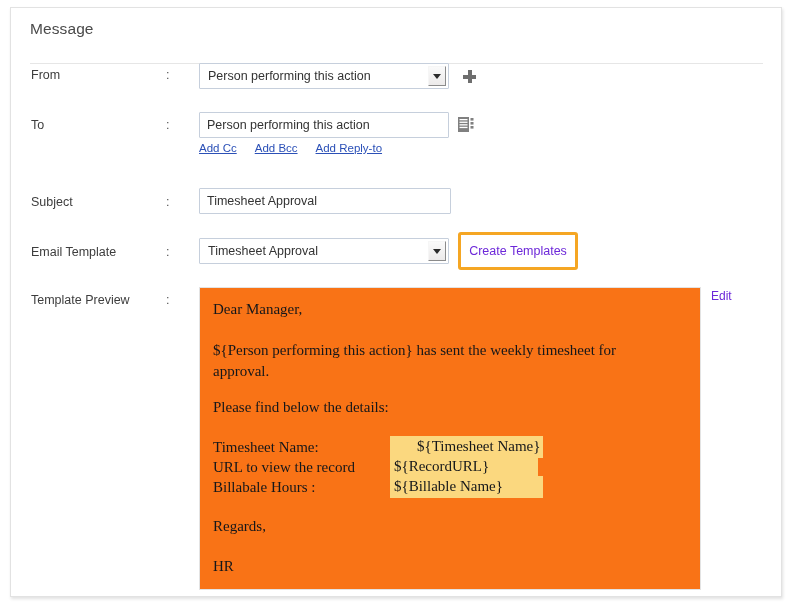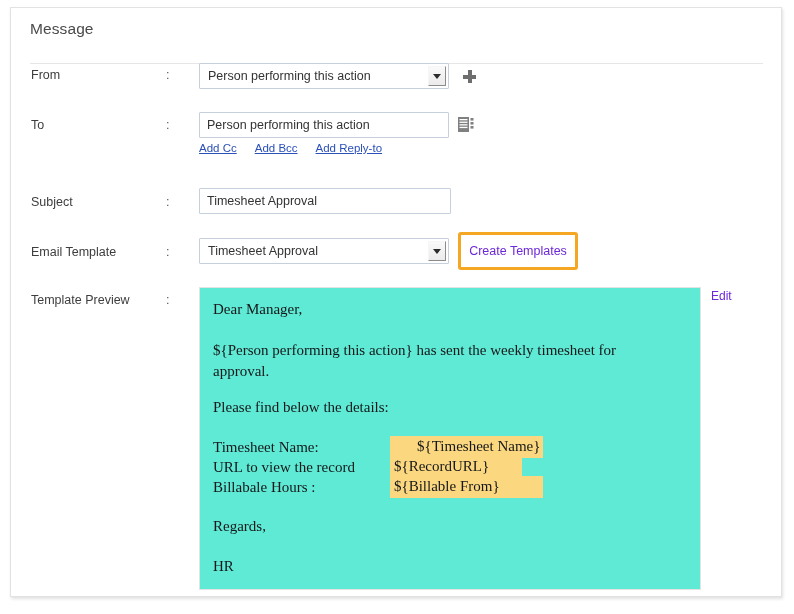--- a/index.html
+++ b/index.html
@@ -168,21 +168,21 @@
   }
   .hl-ring .plainlink { font-size: 12.5px; }
 
   
   .preview {
     position: absolute;
     left: 188px;
     top: 279px;
     width: 502px;
     height: 303px;
-    background: #5eead4;
+    background: #f97316;
     border: 1px solid #e3e3e3;
     box-sizing: border-box;
     overflow: hidden;
   }
   .ptext {
     position: absolute;
     font-family: "Liberation Serif", serif;
     font-size: 15px;
     color: #15171a;
     white-space: nowrap;
@@ -279,23 +279,23 @@
     <span class="ptext" style="left:13px; top:13px;">Dear Manager,</span>
 
     <span class="ptext" style="left:13px; top:111px;">Please find below the details:</span>
 
     <span class="ptext wrap" style="left:13px; top:52px; width:442px;">${Person performing this action} has sent the weekly timesheet for approval.</span>
 
     <span class="ptext" style="left:13px; top:151px;">Timesheet Name:</span>
     <span class="mergetag" style="left:190px; top:148px; width:153px;padding-left:27px;">${Timesheet Name}</span>
 
     <span class="ptext" style="left:13px; top:171px;">URL to view the record</span>
-    <span class="mergetag" style="left:190px; top:168px; width:132px;">${RecordURL}</span>
+    <span class="mergetag" style="left:190px; top:168px; width:148px;">${RecordURL}</span>
 
     <span class="ptext" style="left:13px; top:191px;">Billabale Hours :</span>
-    <span class="mergetag" style="left:190px; top:188px; width:153px;">${Billable From}</span>
+    <span class="mergetag" style="left:190px; top:188px; width:153px;">${Billable Name}</span>
 
     <span class="ptext" style="left:13px; top:230px;">Regards,</span>
 
     <span class="ptext" style="left:13px; top:270px;">HR</span>
   </div>
 
 </div>
 
 </body></html>

